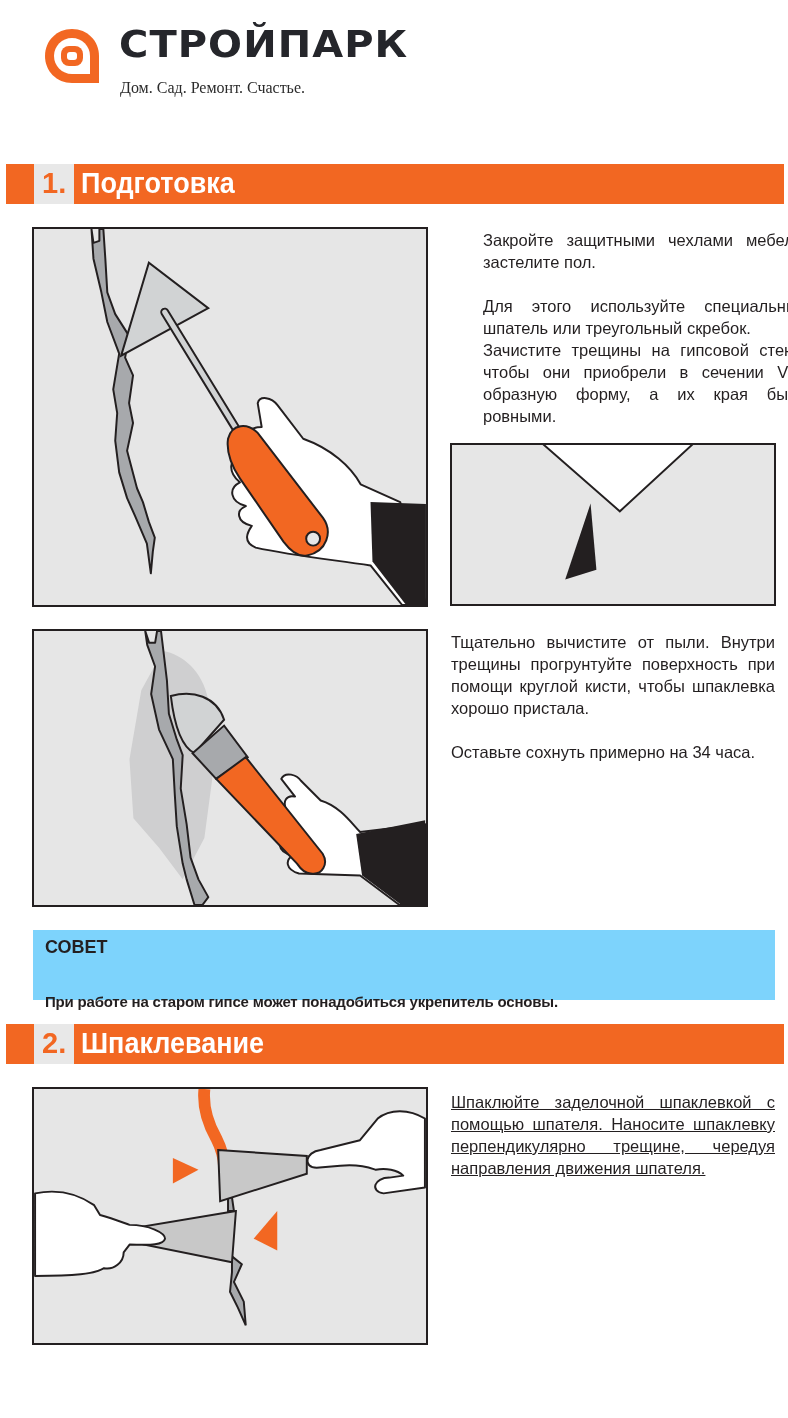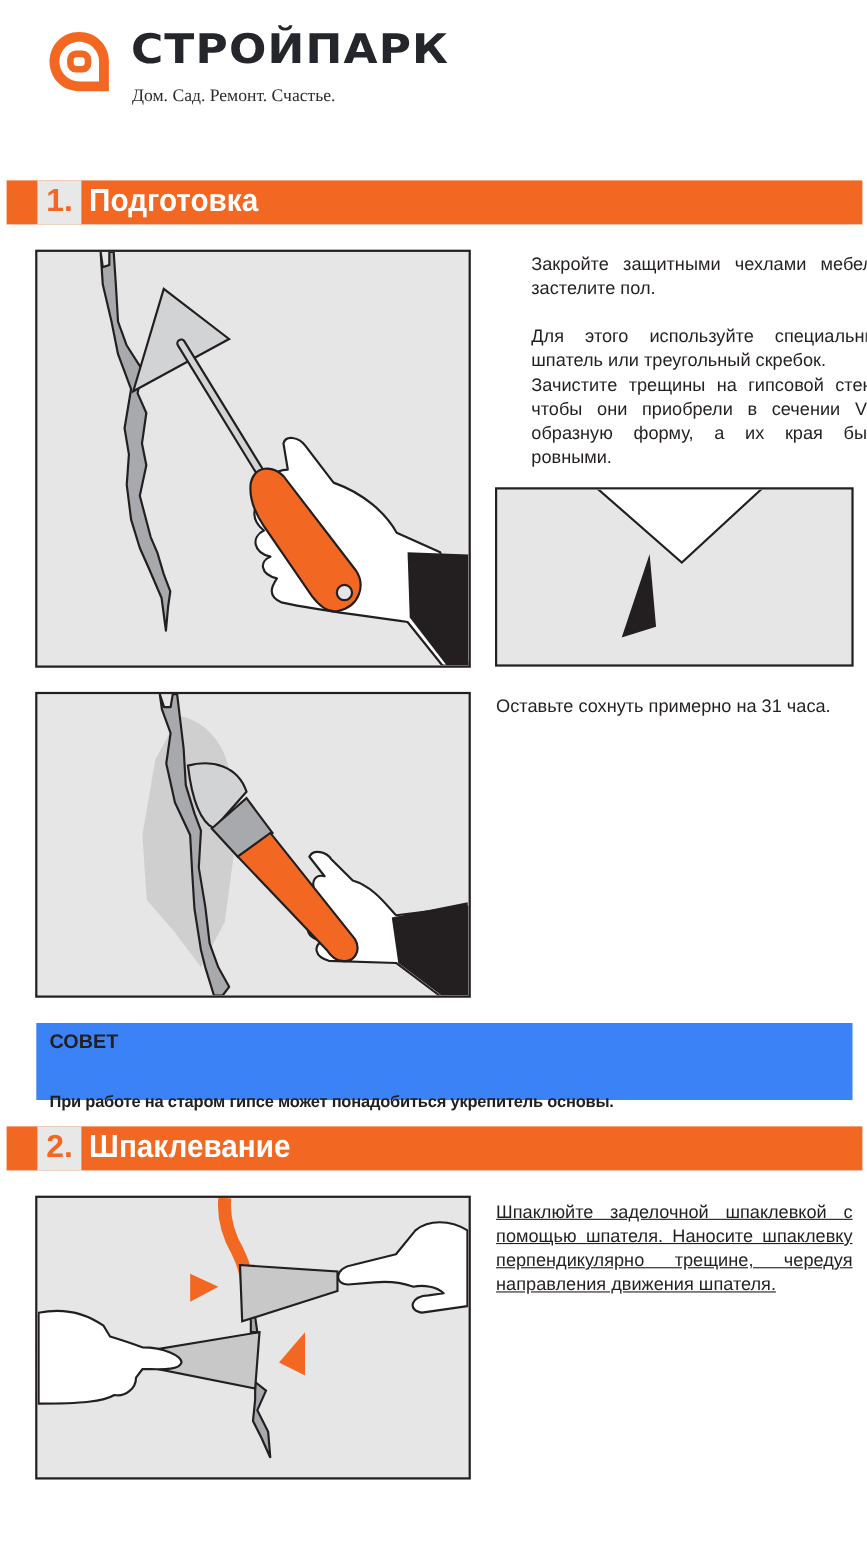--- a/index.html
+++ b/index.html
@@ -16,21 +16,21 @@
   .section-bar .num { position: absolute; left: 36px; top: 3px; font-size: 29px; font-weight: bold; color: #f26722; font-family: "Liberation Sans", sans-serif; }
   .section-bar .title { position: absolute; left: 75px; top: 3px; font-size: 29px; font-weight: bold; color: #ffffff; font-family: "Liberation Sans", sans-serif; transform: scaleX(0.93); transform-origin: left center; }
 
   .panel { position: absolute; background: #e6e6e6; border: 2px solid #231f20; overflow: hidden; }
   .panel svg { position: absolute; left: 0; top: 0; width: 100%; height: 100%; }
 
   .text-block { position: absolute; left: 451px; width: 324px; font-size: 16.5px; line-height: 22px; color: #231f20; text-align: justify; text-align-last: left; }
   .text-block p { margin-bottom: 22px; }
   .text-block p.tight { margin-bottom: 0; }
 
-  .tip { position: absolute; left: 33px; top: 930px; width: 742px; height: 70px; background: #3b82f6; }
+  .tip { position: absolute; left: 33px; top: 930px; width: 742px; height: 70px; background: #7dd3fc; }
   .tip .tip-title { position: absolute; left: 12px; top: 7px; font-weight: bold; font-size: 18px; color: #231f20; }
   .tip .tip-text { position: absolute; left: 12px; top: 36px; font-weight: bold; font-size: 15px; color: #231f20; letter-spacing: -0.2px; margin-top: 27px; }
 </style>
 </head>
 <body>
 
 <div class="logo">
   <svg class="logo-mark" viewBox="0 0 60 60">
     <path d="M30 2 A28 28 0 1 0 58 30 L58 58 L30 58 Z" fill="none"></path>
     <path d="M30 3 C14.5 3 3 15 3 30 C3 45 14.5 57 30 57 L57 57 L57 30 C57 15 45.5 3 30 3 Z" fill="#f26722"></path>
@@ -80,21 +80,22 @@
     <path d="M112 0 L116 12 L122 12 L124 0 L128 0 L134 50 L136 84 L144 110 L150 126 L148 160 L154 196 L158 230 L166 252 L176 270 L170 278 L162 278 L154 252 L150 236 L144 198 L142 166 L140 130 L126 100 L118 64 L122 36 L114 14 Z" fill="#a7a9ac" stroke="#231f20" stroke-width="2" stroke-linejoin="round"></path>
     <path d="M138 66 C160 60 184 66 192 90 L162 124 C150 118 142 100 138 66 Z" fill="#d1d3d4" stroke="#231f20" stroke-width="2"></path>
     <polygon points="160,124 192,96 216,128 184,150" fill="#a7a9ac" stroke="#231f20" stroke-width="2"></polygon>
     <path d="M250 150 C254 142 266 146 270 152 L290 172 C310 178 322 196 330 204 L396 196 L396 278 L370 278 L330 248 L268 246 C254 242 254 232 262 228 C244 224 246 210 256 208 C240 200 244 186 256 184 C250 172 256 166 264 168 Z" fill="#ffffff" stroke="#231f20" stroke-width="2" stroke-linejoin="round"></path>
     <path d="M326 206 L396 192 L396 278 L372 278 L332 248 Z" fill="#231f20"></path>
     <path d="M184 150 L214 128 L292 226 C298 236 292 248 280 246 C274 246 270 242 266 236 Z" fill="#f26722" stroke="#231f20" stroke-width="2"></path>
   </svg>
 </div>
 
 <div class="text-block" style="top:631px;">
-  <p class="tight">Оставьте сохнуть примерно на 31 часа.</p>
+  <p>Тщательно вычистите от пыли. Внутри трещины прогрунтуйте поверхность при помощи круглой кисти, чтобы шпаклевка хорошо пристала.</p>
+  <p class="tight">Оставьте сохнуть примерно на 34 часа.</p>
 </div>
 
 <div class="tip">
   <div class="tip-title">СОВЕТ</div>
   <div class="tip-text">При работе на старом гипсе может понадобиться укрепитель основы.</div>
 </div>
 
 <div class="section-bar" style="top:1024px;">
   <div class="num-box"></div>
   <span class="num">2.</span>

